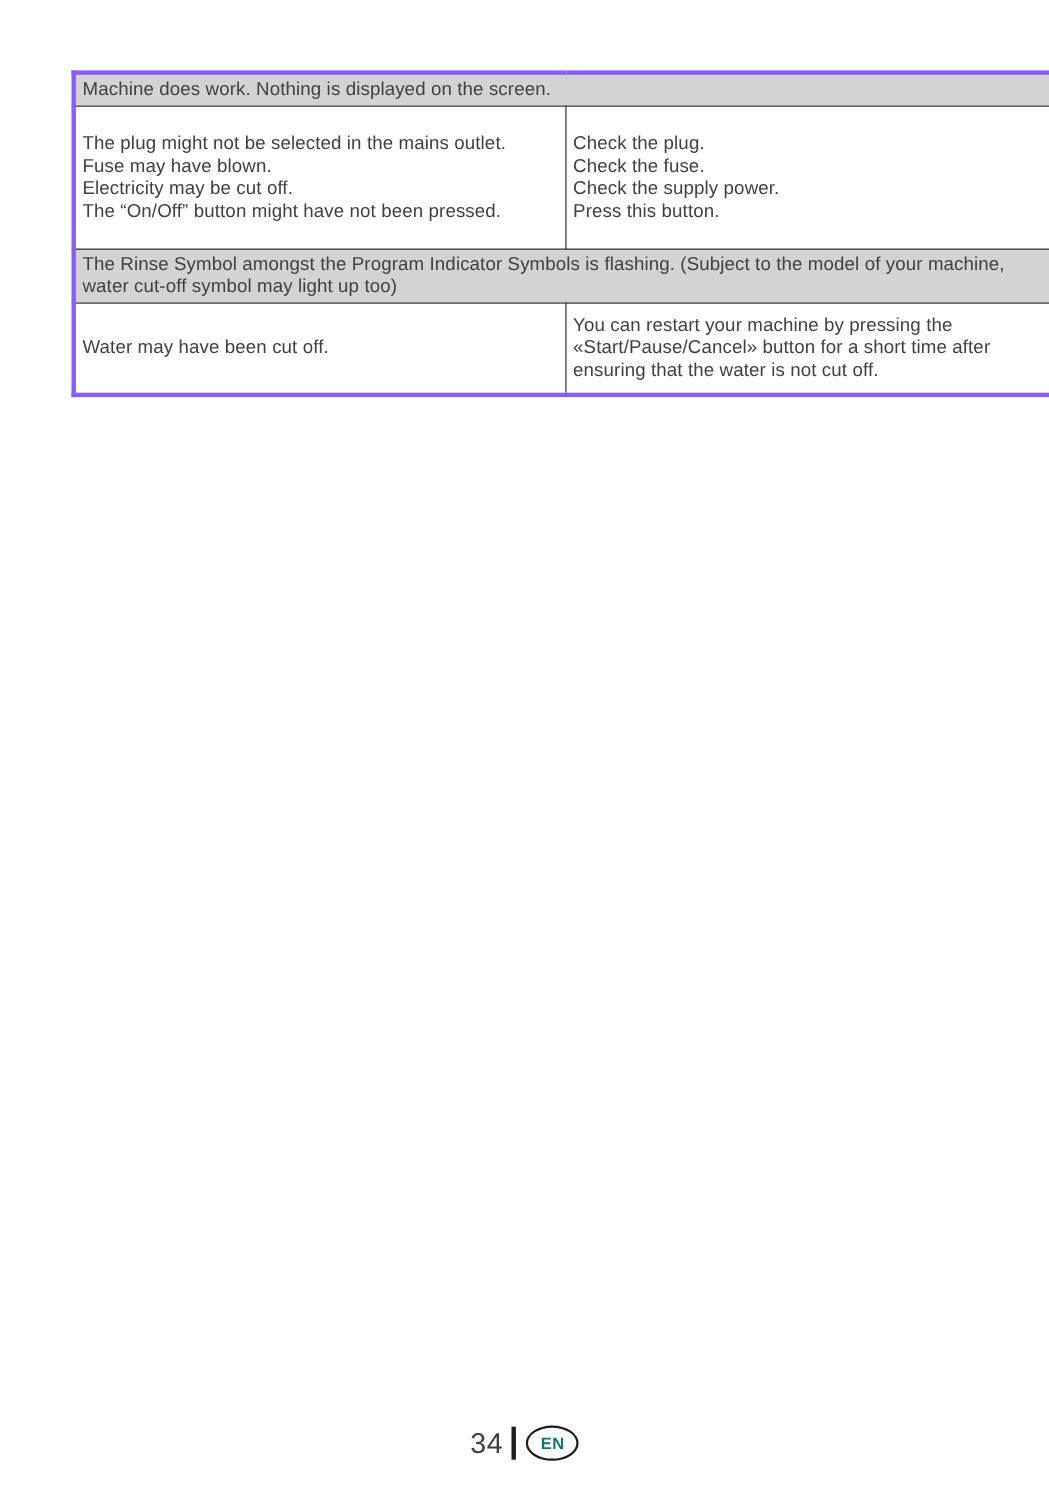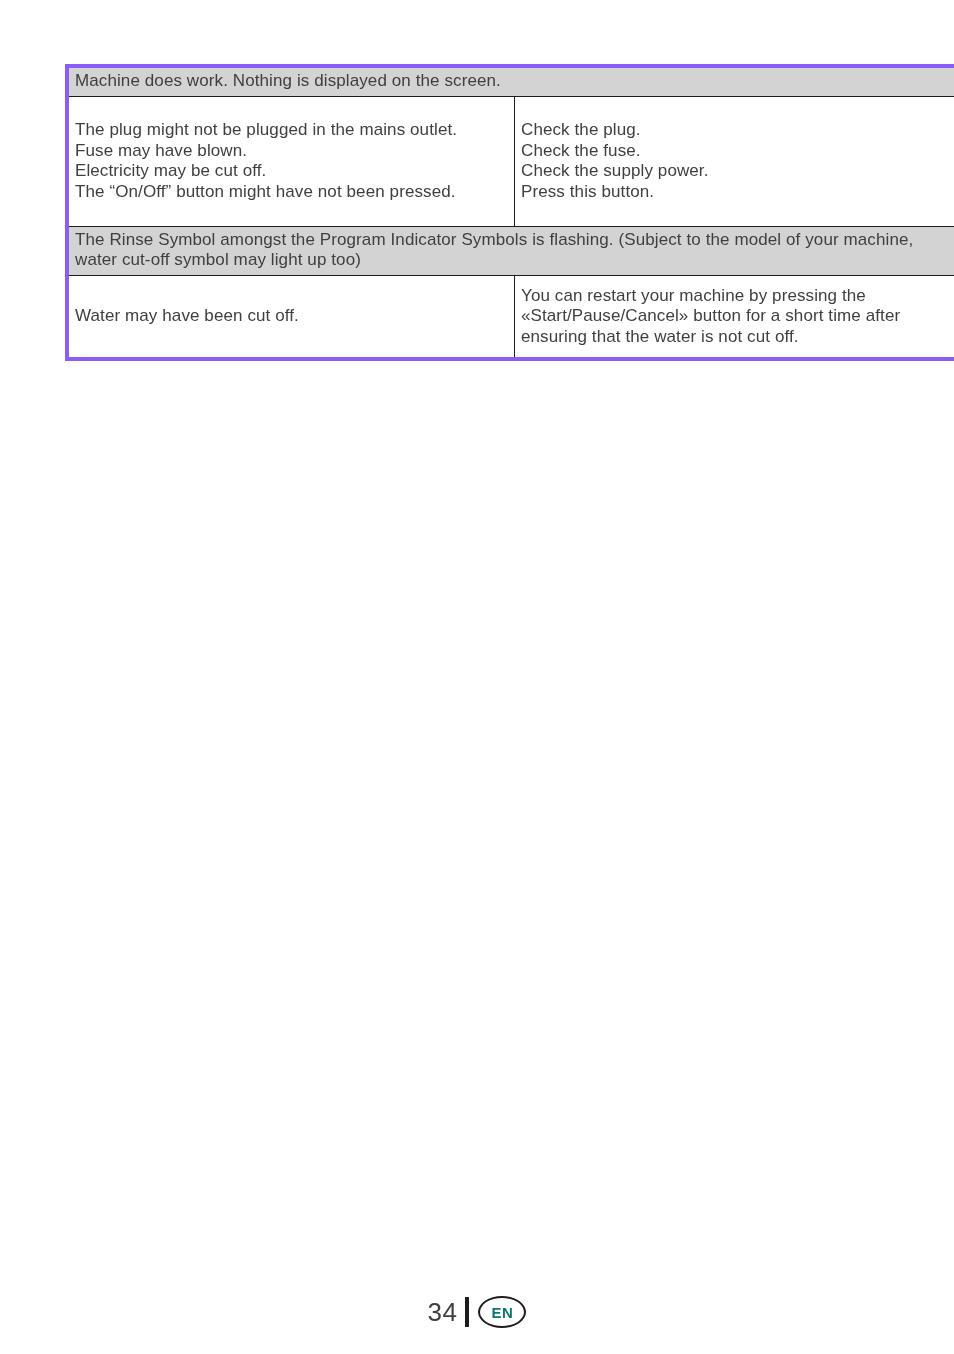--- a/index.html
+++ b/index.html
@@ -74,21 +74,21 @@
 </head>
 <body>
 
 <table class="trouble-table">
 
   <tbody>
       <tr class="h-one">
     <td class="hdr" colspan="2">Machine does work. Nothing is displayed on the screen.</td>
   </tr>
   <tr class="r-tall">
-    <td class="col-problem">The plug might not be plugged in the mains outlet.
+    <td class="col-problem">The plug might not be selected in the mains outlet.
 Fuse may have blown.
 Electricity may be cut off.
 The “On/Off” button might have not been pressed.</td>
     <td class="col-solution">Check the plug.
 Check the fuse.
 Check the supply power.
 Press this button.</td>
   </tr>
 
 

